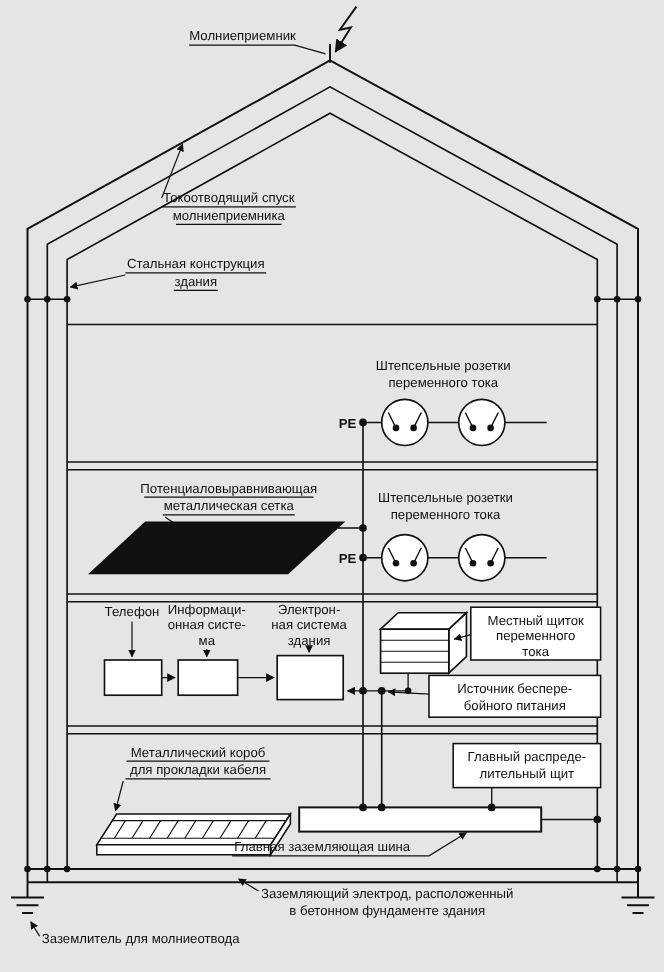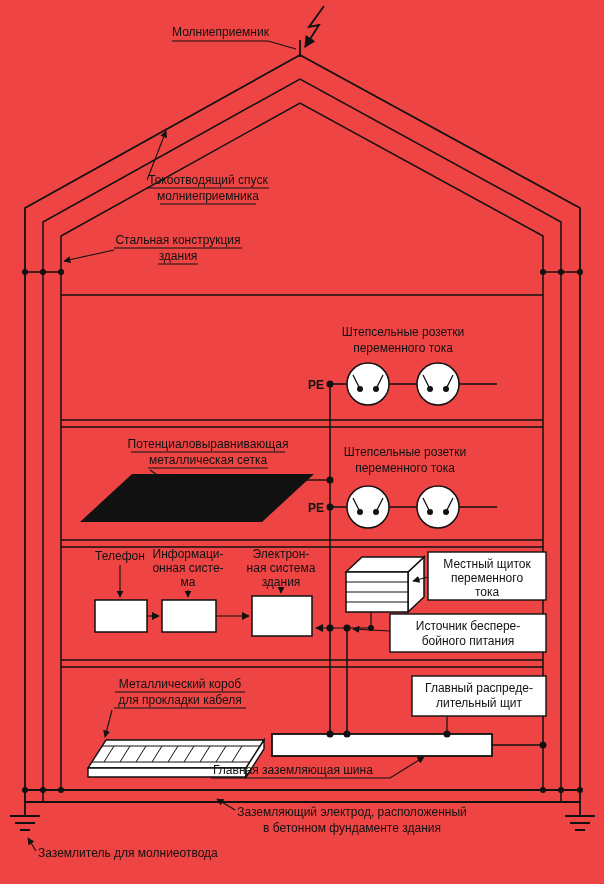--- a/index.html
+++ b/index.html
@@ -1,16 +1,16 @@
 <!DOCTYPE html>
 <html><head>
 <meta charset="utf-8">
 <style>
   html,body{margin:0;padding:0;background:#fff;}
-  .stage{position:relative;width:604px;height:884px;background:#ef4444;overflow:hidden;
+  .stage{position:relative;width:604px;height:884px;background:#e5e5e5;overflow:hidden;
          font-family:"Liberation Sans",sans-serif;}
   svg{position:absolute;left:0;top:0;}
   svg text{font-family:"Liberation Sans",sans-serif;fill:#111;}
   .lbl{font-size:12px;}
   .lbl-pe{font-size:12px;font-weight:bold;}
 </style>
 </head>
 <body>
 
 <div class="stage">

